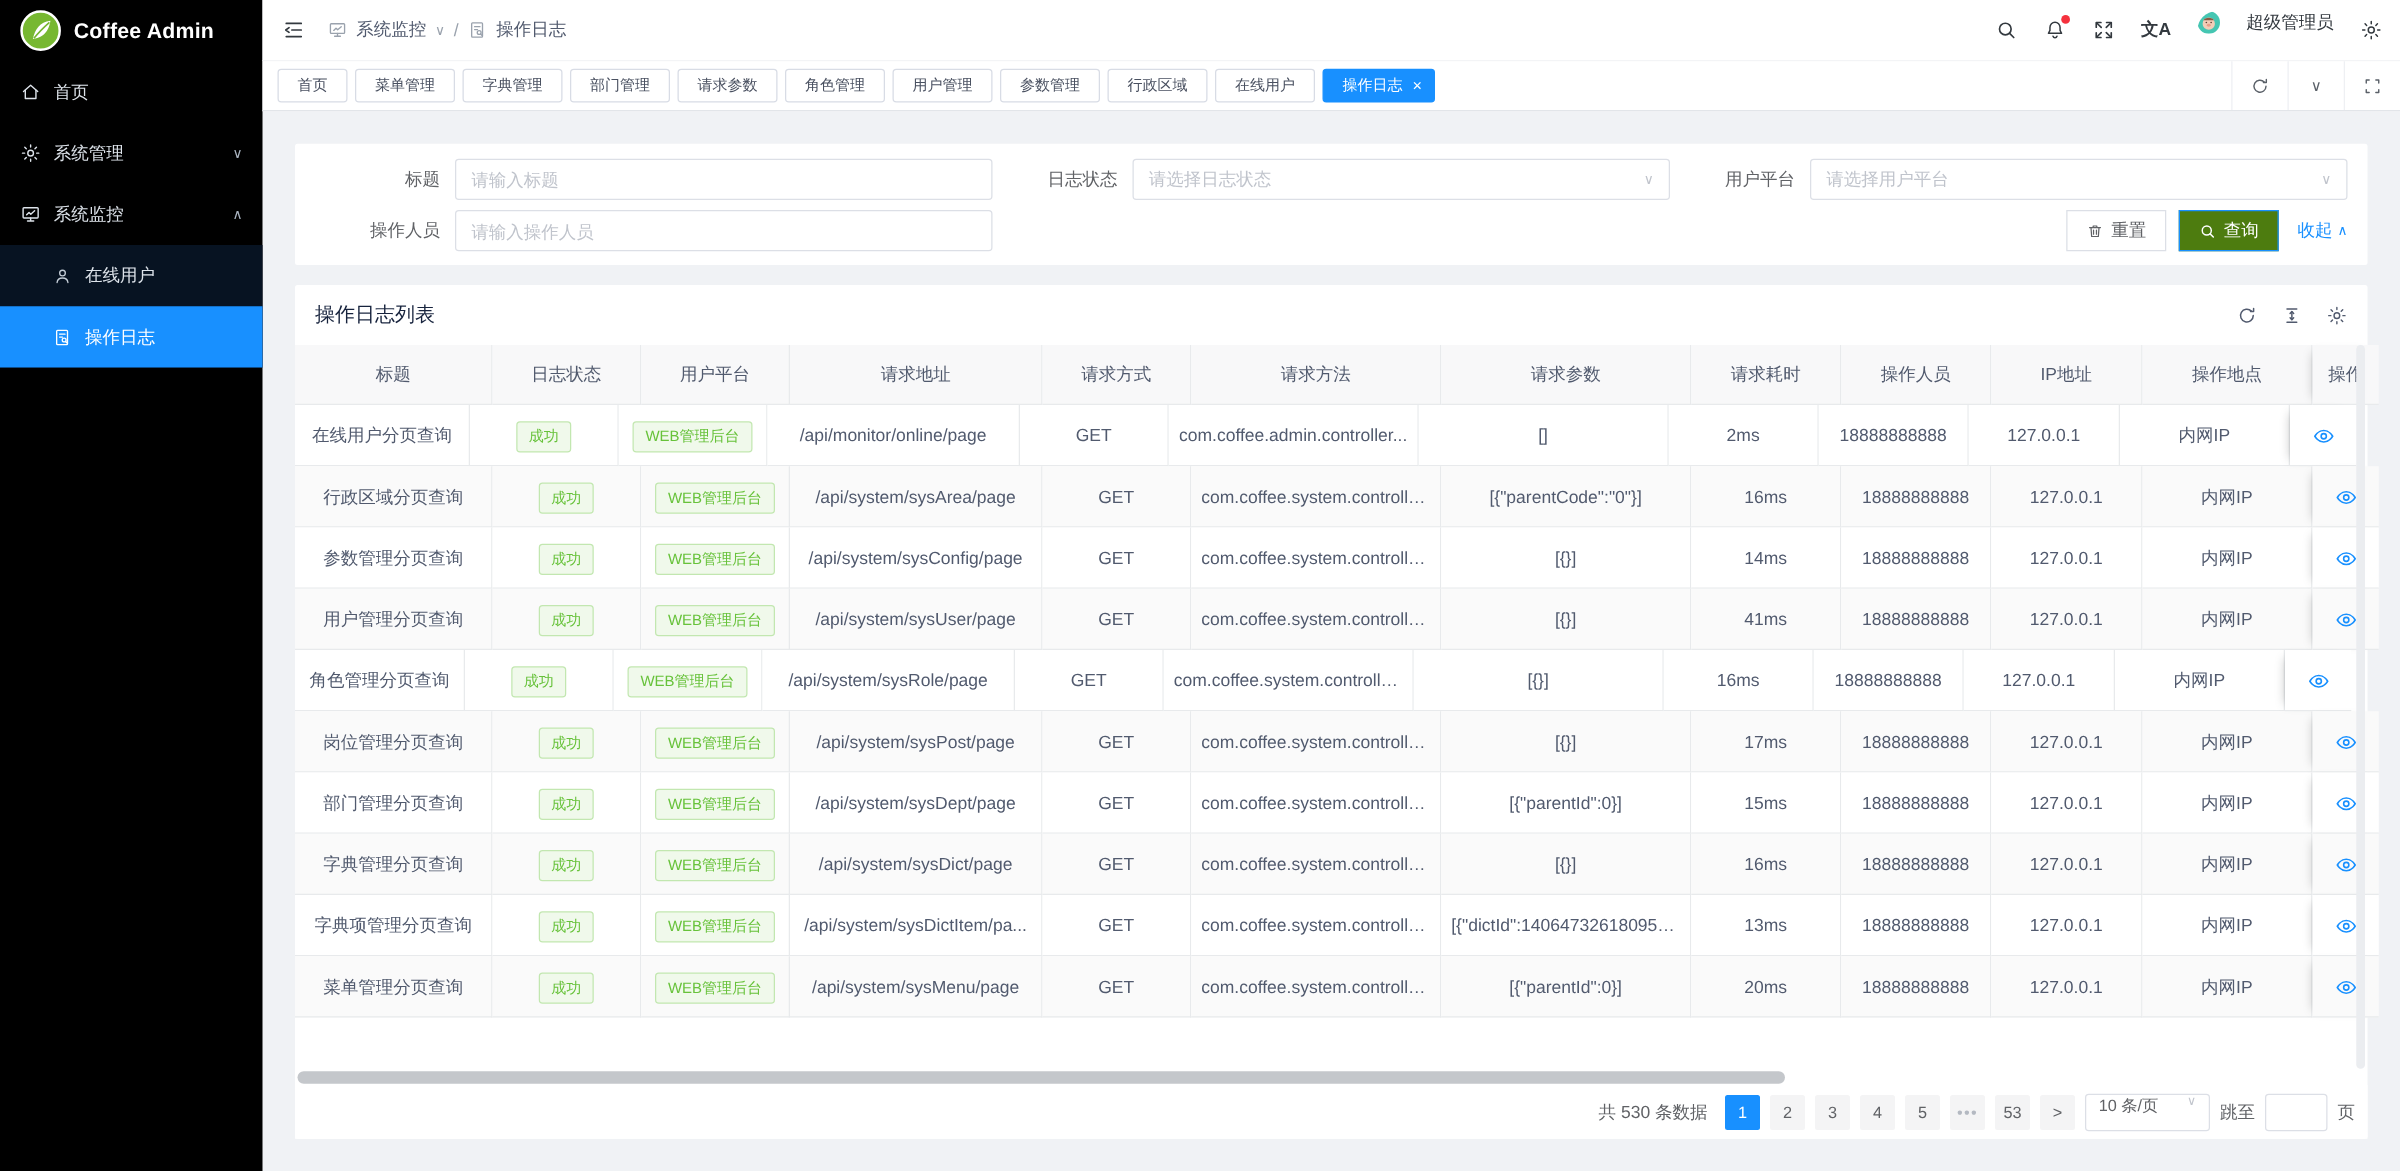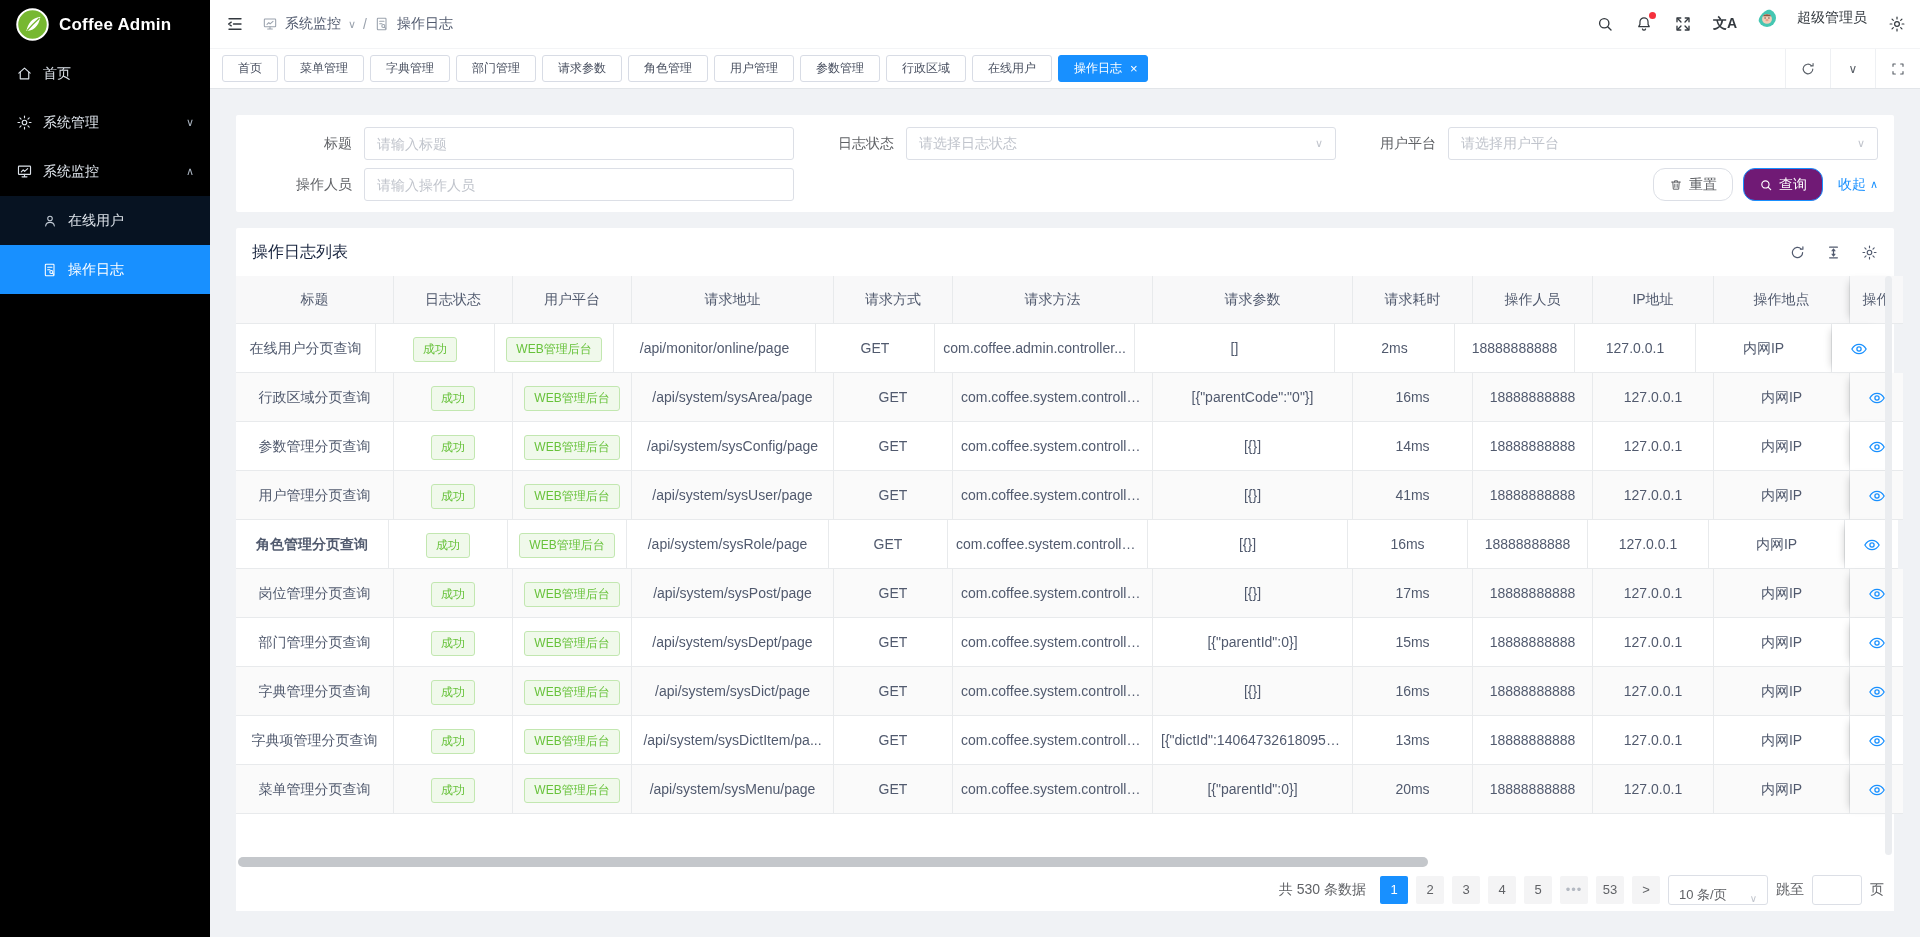--- a/index.html
+++ b/index.html
@@ -51,23 +51,23 @@
   .filter-card{padding:12px 16px 11px;flex:none}
   .f-row{display:flex;align-items:center}
   .f-row+.f-row{margin-top:8px}
   .f-col{flex:1;display:flex;align-items:center;min-width:0}
   .f-label{width:112px;text-align:right;font-size:14px;color:#606266;padding-right:12px;flex:none}
   input.ctrl{flex:1;height:33px;border:1px solid #dcdfe6;border-radius:3px;padding:0 12px;font-size:14px;color:#606266;outline:none}
   input.ctrl::placeholder{color:#c0c4cc}
   .select{flex:1;height:33px;border:1px solid #dcdfe6;border-radius:3px;display:flex;align-items:center;justify-content:space-between;padding:0 12px;font-size:14px;color:#c0c4cc;background:#fff;cursor:pointer}
   .select .sel-chev{color:#c0c4cc;font-size:11px}
   .f-actions{margin-left:auto;display:flex;align-items:center;gap:10px;padding-right:0}
-  .btn{height:33px;border-radius:12px;display:inline-flex;align-items:center;gap:6px;padding:0 15px;font-size:14px;cursor:pointer;background:#fff;border:1px solid #dcdfe6;color:#606266}
+  .btn{height:33px;border-radius:0;display:inline-flex;align-items:center;gap:6px;padding:0 15px;font-size:14px;cursor:pointer;background:#fff;border:1px solid #dcdfe6;color:#606266}
   .btn svg{width:14px;height:14px}
-  .btn-primary{background:#701a75;border-color:#1890ff;color:#fff}
+  .btn-primary{background:#4d7c0f;border-color:#1890ff;color:#fff}
   .collapse-link{color:#1890ff;font-size:14px;display:flex;align-items:center;gap:4px;cursor:pointer;margin-left:5px}
   .collapse-link .chev-up{font-size:11px}
   
   .table-card{margin-top:16px;flex:1;display:flex;flex-direction:column;min-height:0;position:relative}
   .card-head{height:48px;display:flex;align-items:center;padding:0 16px;flex:none}
   .card-title{font-size:16px;color:#17233d}
   .head-icons{margin-left:auto;display:flex;gap:19px;color:#515a6e}
   .head-icons svg{width:17px;height:17px;cursor:pointer}
   .thead{display:flex}
   .th{height:48px;background:#f8f8f9;border-bottom:1px solid #e8eaec;border-right:1px solid #e8eaec;line-height:47px;text-align:center;font-size:14px;color:#515a6e;flex:none;overflow:hidden;white-space:nowrap}
@@ -79,21 +79,21 @@
   .eye-btn{display:inline-flex;vertical-align:middle;color:#1890ff;cursor:pointer}
   .eye-btn svg{width:18px;height:18px}
   .vbar{position:absolute;right:2px;top:48px;bottom:56px;width:7px;background:#ebedf0;border-radius:4px}
   .hscroll-thumb{position:absolute;left:2px;bottom:44px;height:10px;width:1190px;background:#c4c7cb;border-radius:5px;cursor:pointer}
   
   .pagination{position:absolute;bottom:0;left:0;right:0;height:43px;display:flex;align-items:center;justify-content:flex-end;padding-right:10px;gap:8px;font-size:14px;color:#606266;background:#fff}
   .pg-total{margin-right:6px}
   .pg{min-width:28px;height:28px;border-radius:2px;background:#f4f4f5;color:#606266;display:flex;align-items:center;justify-content:center;font-size:13px;padding:0 5px;cursor:pointer}
   .pg.active{background:#1890ff;color:#fff}
   .pg.dots{color:#b4b9c2;letter-spacing:1px}
-  .size-select{width:100px;height:30px;border:1px solid #dcdfe6;border-radius:3px;display:flex;align-items:flex-end;justify-content:space-between;padding:0 10px;font-size:13px;color:#606266;background:#fff;cursor:pointer}
+  .size-select{width:100px;height:30px;border:1px solid #dcdfe6;border-radius:3px;display:flex;align-items:flex-start;justify-content:space-between;padding:0 10px;font-size:13px;color:#606266;background:#fff;cursor:pointer}
   .size-select .sel-chev{color:#c0c4cc;font-size:10px}
   .jump-input{width:50px;height:30px;border:1px solid #dcdfe6;border-radius:3px;outline:none;padding:0 6px;font-size:13px;color:#606266}
 </style>
 </head>
 <body>
 
 <div class="app">
 
   <aside class="sidebar">
     <div class="logo">
@@ -433,21 +433,21 @@
               <div class="td" style="width: 121px;">127.0.0.1</div>
               <div class="td" style="width: 136px;">内网IP</div>
               <div class="td col-op" style="width: 53px;"><span class="eye-btn">
                   <svg viewBox="0 0 24 24" fill="none" stroke="currentColor" stroke-width="1.7">
                     <path d="M2.5 12S6 5.8 12 5.8 21.5 12 21.5 12 18 18.2 12 18.2 2.5 12 2.5 12z"></path>
                     <circle cx="12" cy="12" r="2.8"></circle>
                   </svg>
                 </span></div>
             </div>
             <div class="tr">
-              <div class="td" style="width: 153px; font-weight: bold;">角色管理分页查询</div>
+              <div class="td" style="width: 136px;">角色管理分页查询</div>
               <div class="td" style="width: 119px;"><span class="tag">成功</span></div>
               <div class="td" style="width: 119px;"><span class="tag">WEB管理后台</span></div>
               <div class="td" style="width: 202px;">/api/system/sysRole/page</div>
               <div class="td" style="width: 119px;">GET</div>
               <div class="td" style="width: 200px;">com.coffee.system.controlle...</div>
               <div class="td" style="width: 200px;">[{}]</div>
               <div class="td" style="width: 120px;">16ms</div>
               <div class="td" style="width: 120px;">18888888888</div>
               <div class="td" style="width: 121px;">127.0.0.1</div>
               <div class="td" style="width: 136px;">内网IP</div>

